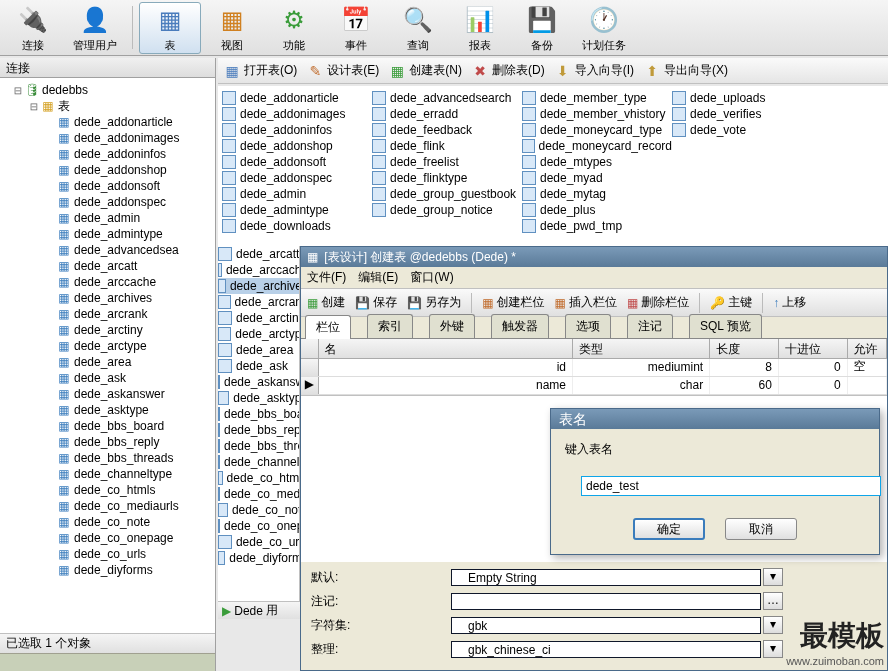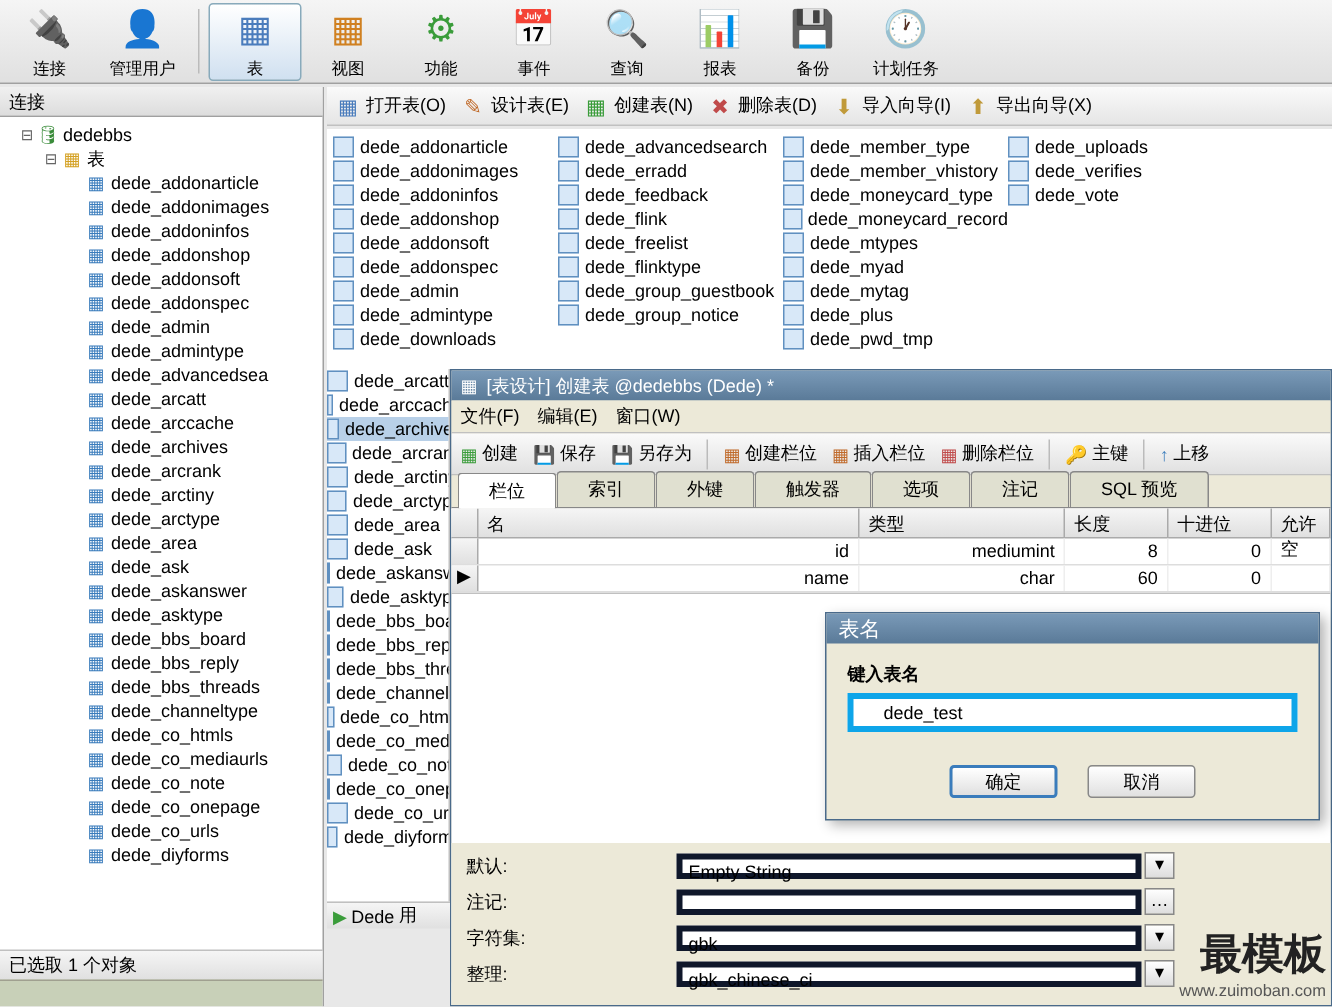--- a/index.html
+++ b/index.html
@@ -36,45 +36,45 @@
 .table-item.selected { background: #b8d0e8; }
 .table-item .ticon2 { width: 14px; height: 14px; background: #d8e8f8; border: 1px solid #6090c0; margin-right: 4px; }
 
 
 .design-win { position: absolute; left: 300px; top: 246px; right: 0; bottom: 0; background: #ece9d8; border: 1px solid #4a6a8a; display: flex; flex-direction: column; }
 .design-title { height: 20px; background: linear-gradient(#7a9ab8, #5a7a98); color: #fff; display: flex; align-items: center; padding: 0 6px; gap: 6px; font-size: 11px; }
 .design-menu { height: 22px; background: #ece9d8; display: flex; align-items: center; padding: 0 6px; gap: 12px; border-bottom: 1px solid #c0c0c0; }
 .design-tools { height: 28px; background: linear-gradient(#fafafa,#e0e0e0); display: flex; align-items: center; padding: 0 6px; gap: 10px; border-bottom: 1px solid #c0c0c0; }
 .dt-btn { display: flex; align-items: center; gap: 3px; cursor: pointer; }
 .design-tabs { height: 22px; background: #ece9d8; display: flex; align-items: flex-end; padding: 0 4px; border-bottom: 1px solid #888; }
-.dtab { padding: 3px 20px; border: 1px solid #888; border-bottom: none; background: #e0e0d0; margin-right: 0; cursor: pointer; border-radius: 3px 3px 0 0; }
+.dtab { padding: 3px 10px; border: 1px solid #888; border-bottom: none; background: #e0e0d0; margin-right: 16px; cursor: pointer; border-radius: 3px 3px 0 0; }
 .dtab.active { background: #fff; position: relative; top: 1px; }
 .design-grid { background: #fff; border-bottom: 1px solid #c0c0c0; }
 .grid-header { display: flex; height: 20px; background: linear-gradient(#f5f5f5,#e0e0e0); border-bottom: 1px solid #aaa; }
 .grid-header .gh { border-right: 1px solid #aaa; padding: 2px 6px; }
 .grid-row { display: flex; height: 18px; border-bottom: 1px solid #ddd; }
 .grid-row .gc { border-right: 1px solid #eee; padding: 1px 6px; text-align: right; }
 .grid-row-marker { width: 18px; background: linear-gradient(#f5f5f5,#e0e0e0); border-right: 1px solid #aaa; text-align: center; }
 .gcol-name { width: 260px; } .gcol-type { width: 140px; } .gcol-len { width: 70px; } .gcol-dec { width: 70px; } .gcol-null { width: 40px; }
 
 
 .dialog { position: absolute; left: 550px; top: 408px; width: 330px; background: #ece9d8; border: 1px solid #4a6a8a; box-shadow: 3px 3px 8px rgba(0,0,0,0.3); }
 .dialog-title { height: 20px; background: linear-gradient(#7a9ab8,#5a7a98); color: #fff; padding: 2px 8px; font-size: 14px; }
 .dialog-body { padding: 12px 14px; }
-.dialog-body label { display: block; margin-bottom: 4px; font-weight: bold; }
-.dialog-body input[type=text] { width: 100%; border: 4px solid #0ea5e9; padding: 2px 20px; }
+.dialog-body label { display: block; margin-bottom: 18px; }
+.dialog-body input[type=text] { width: 100%; border: 1px solid #0ea5e9; padding: 2px 4px; margin-left: 16px; }
 .dialog-btns { display: flex; justify-content: center; gap: 20px; padding: 10px 0 14px; }
 .dialog-btns button { width: 72px; height: 22px; background: linear-gradient(#fff,#e0e0e0); border: 1px solid #888; border-radius: 3px; cursor: pointer; }
 .dialog-btns button.primary { border: 2px solid #3a7cbc; }
 
 
 .props { position: absolute; left: 0; bottom: 0; right: 0; padding: 6px 10px; background: #ece9d8; }
 .prop-row { display: flex; align-items: center; margin-bottom: 6px; }
 .prop-row .plabel { width: 140px; }
-.prop-row .pinput { flex: 1; max-width: 310px; border: 4px solid #0f172a; background: #fff; padding: 1px 4px; height: 17px; }
+.prop-row .pinput { flex: 1; max-width: 310px; border: 1px solid #0f172a; background: #fff; padding: 1px 16px; height: 17px; }
 .prop-row .dots { width: 20px; height: 18px; background: linear-gradient(#fff,#ddd); border: 1px solid #888; margin-left: 2px; text-align: center; cursor: pointer; }
 
 
 .watermark { position: absolute; right: 4px; bottom: 4px; text-align: right; pointer-events: none; }
 .watermark .wm1 { font-size: 28px; font-weight: bold; color: #222; font-family: "SimHei"; }
 .watermark .wm2 { font-size: 11px; color: #555; }
 
 
 .list-left { position: absolute; left: 218px; top: 246px; width: 82px; bottom: 70px; background: #fff; border-right: 1px solid #c0c0c0; overflow: hidden; }
 .list-left .table-item { width: 90px; }

